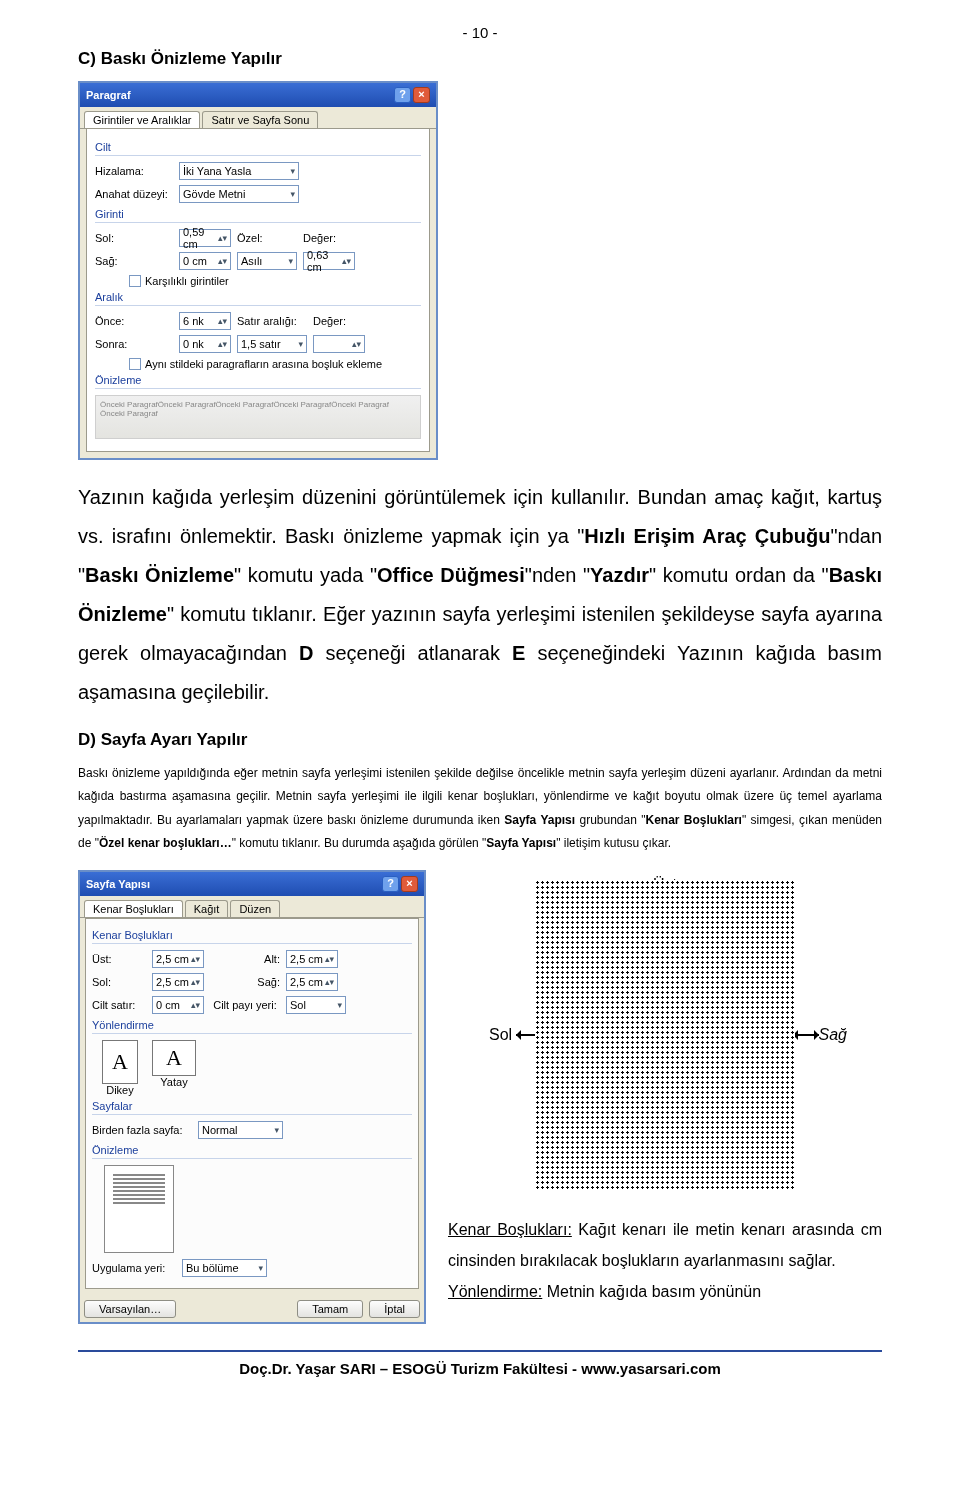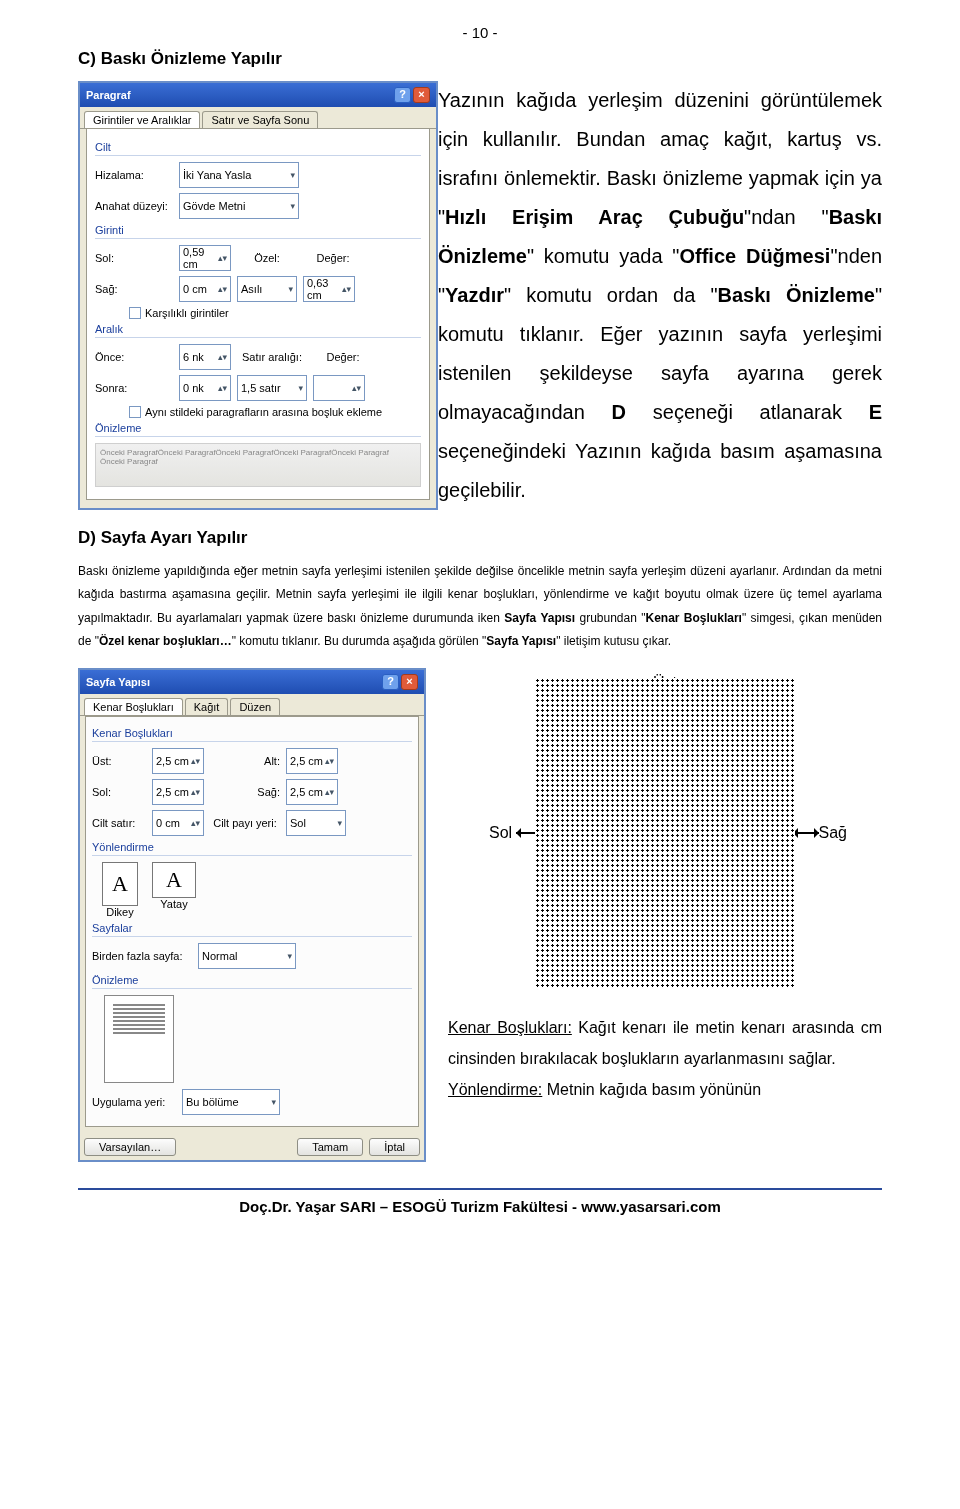--- a/index.html
+++ b/index.html
@@ -3,42 +3,42 @@
 <meta charset="utf-8">
 <style>
   * { box-sizing: border-box; }
   body {
     margin:0; padding:0; font-family: Arial, sans-serif; font-size:14px;
     background:#fff; color:#000; width:960px;
   }
   .page { width:960px; padding:24px 78px 10px 78px; position:relative; }
   .pagenum { text-align:center; font-size:15px; margin-bottom:8px; }
   .heading-c, .heading-d { font-weight:bold; font-size:17px; margin:8px 0 12px 0; }
-  .row-top { display:flex; margin-bottom:18px; }
+  .row-top { display:flex; gap:18px; margin-bottom:18px;flex-direction:column; }
   .dialog { border:2px solid #6a8ec8; background:#ece9d8; font-size:11px; width:360px; }
   .titlebar { background:linear-gradient(#3a6ed5,#1f4db1); color:#fff; padding:4px 6px;
               display:flex; justify-content:space-between; align-items:center; font-weight:bold; }
   .tb-btns { display:flex; gap:2px; }
   .tb-btn { width:17px; height:16px; background:#6fa1ec; border:1px solid #2a5fc2;
             border-radius:3px; color:#fff; text-align:center; line-height:13px; font-size:11px; }
   .tb-btn.close { background:#e05b3a; border-color:#a33b1e; }
   .tabs { display:flex; background:#ece9d8; border-bottom:1px solid #9c9a8c; padding:4px 4px 0; gap:2px; }
   .tab { background:#fff; border:1px solid #9c9a8c; border-bottom:none; padding:2px 8px;
          border-radius:3px 3px 0 0; font-size:11px; }
   .tab.inactive { background:#ece9d8; }
   .panel { background:#fff; margin:0 6px 6px; padding:8px; border:1px solid #9c9a8c; border-top:none; }
   .grp-lbl { color:#1a3e9c; font-size:11px; margin:4px 0 6px 0; border-bottom:1px solid #c7d4ea; padding-bottom:2px;}
   .frow { display:flex; align-items:center; gap:6px; margin-bottom:5px; font-size:11px; }
   .frow label { width:78px; }
-  .frow .lbl2 { width:60px; text-align:center; }
+  .frow .lbl2 { width:60px; text-align:left; }
   .combo, .spin { border:1px solid #7a98c2; background:#fff; font-size:11px; height:18px;
-                  display:flex; align-items:center; padding:12px 3px; }
+                  display:flex; align-items:center; padding:0 3px; }
   .combo .arrow, .spin .arrow { margin-left:auto; color:#456; font-size:9px; }
   .combo.w1 { width:120px; }
-  .combo.w2 { width:98px; }
+  .combo.w2 { width:85px; }
   .spin { width:52px; }
   .chk { display:flex; align-items:center; gap:4px; font-size:11px; margin:4px 0;padding-left:34px; }
   .chk .box { width:12px; height:12px; border:1px solid #7a98c2; background:#fff; }
   .preview-box { height:44px; border:1px solid #cfcfcf; background:linear-gradient(#f0f0f0,#e4e4e0);
                  margin:4px 0; font-size:8px; padding:4px; color:#888; overflow:hidden; }
   .right-text { flex:1; text-align:justify; font-size:20px; line-height:1.95; }
   .body-text { text-align:justify; font-size:12px; line-height:1.95; margin-bottom:10px; }
   b { font-weight:bold; }
   .row-bottom { display:flex; gap:22px; margin-top:14px; }
 
@@ -294,21 +294,21 @@
     <div class="margin-diagram">
       <div class="diag-wrap">
         <div style="position:absolute;top:-4px;left:50%;transform:translateX(-50%);display:flex;flex-direction:column;align-items:center;">
           <span>Üst</span>
           <div class="arrow-v"></div>
         </div>
         <div style="position:absolute;left:-46px;top:50%;transform:translateY(-50%);display:flex;align-items:center;gap:4px;">
           <span>Sol</span>
           <div class="arrow-h"></div>
         </div>
-        <div style="position:absolute;right:-52px;top:50%;transform:translateY(-50%);display:flex;align-items:center;">
+        <div style="position:absolute;right:-52px;top:50%;transform:translateY(-50%);display:flex;align-items:center;font-style:italic;">
           <div class="arrow-h"></div>
           <span>Sağ</span>
         </div>
         <div style="position:absolute;bottom:-4px;left:50%;transform:translateX(-50%);display:flex;flex-direction:column;align-items:center;">
           <div class="arrow-v"></div>
           <span>Alt</span>
         </div>
         <div class="noise-box"></div>
       </div>
 

